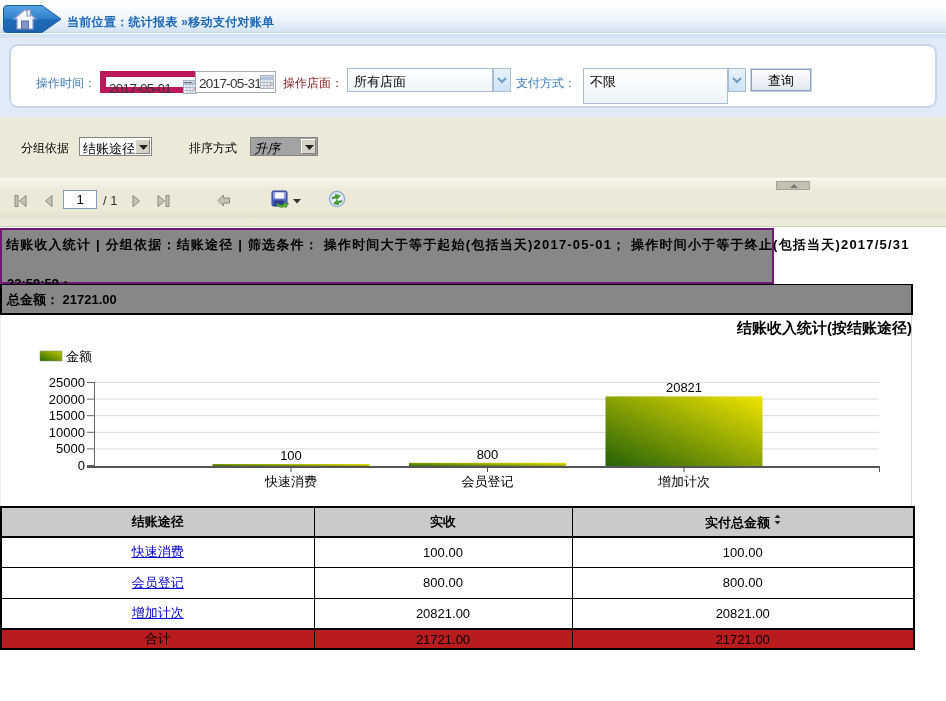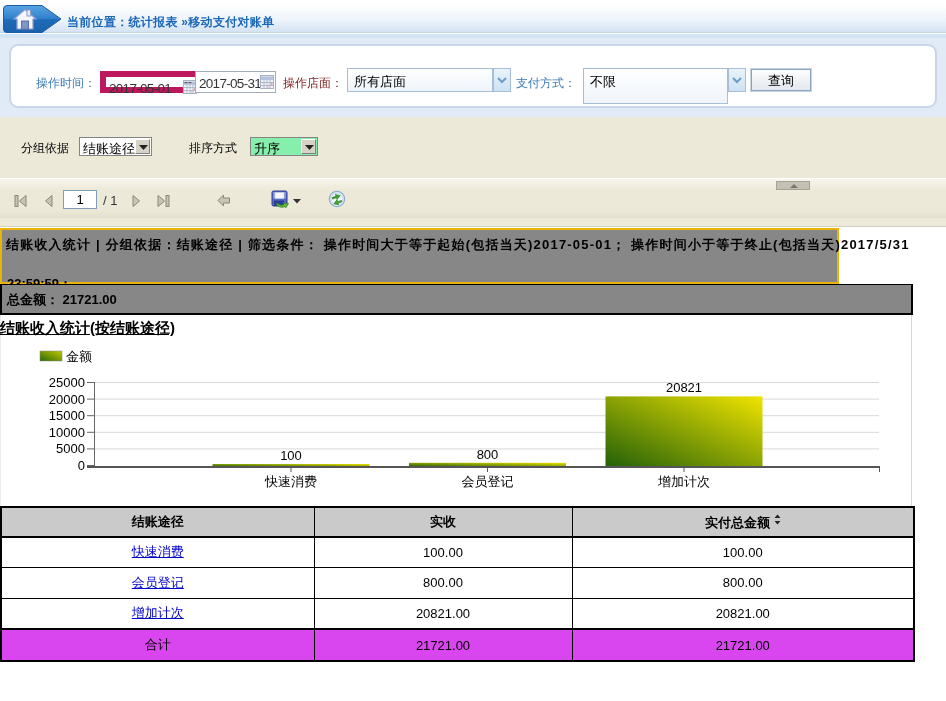--- a/index.html
+++ b/index.html
@@ -103,21 +103,21 @@
 <div class="abs" style="left:79px;top:137px;width:73px;height:19px;border:1px solid #848484;background:#fff;">
   <span style="position:absolute;left:3px;top:2px;font-size:13px;">结账途径</span>
   <span style="position:absolute;right:1px;top:1px;width:15px;height:15px;background:#d6d2c6;
     border-top:1px solid #fff;border-left:1px solid #fff;border-right:1px solid #808080;border-bottom:1px solid #808080;">
     <svg width="9" height="5" viewBox="0 0 9 5" style="position:absolute;left:3px;top:5px;">
         <path d="M0,0 L9,0 L4.5,5 Z" fill="#222"></path>
       </svg>
   </span>
 </div>
 <div class="abs" style="left:189px;top:140px;font-size:12px;color:#000;">排序方式</div>
-<div class="abs" style="left:250px;top:137px;width:68px;height:19px;border:1px solid #848484;background:#86efac;">
+<div class="abs" style="left:250px;top:137px;width:68px;height:19px;border:1px solid #848484;background:#a3a3a3;font-style:italic;">
   <span style="position:absolute;left:3px;top:2px;font-size:13px;">升序</span>
   <span style="position:absolute;right:1px;top:1px;width:15px;height:15px;background:#d6d2c6;
     border-top:1px solid #fff;border-left:1px solid #fff;border-right:1px solid #808080;border-bottom:1px solid #808080;">
     <svg width="9" height="5" viewBox="0 0 9 5" style="position:absolute;left:3px;top:5px;">
         <path d="M0,0 L9,0 L4.5,5 Z" fill="#222"></path>
       </svg>
   </span>
 </div>
 
 <div class="abs" style="left:0;top:178px;width:946px;height:40px;
@@ -161,33 +161,33 @@
     <path d="M13.8,11.6 L9.8,11.6 L9.8,9.6 L5.6,12.3 L9.8,14.8 L9.8,13 L13.8,13 Z" transform="rotate(-18 10 12)"></path>
   </g>
 </svg>
 
 <div class="abs" style="left:776px;top:181px;width:34px;height:9px;background:#c4c1b4;border:1px solid #a5a295;">
   <svg width="8" height="4" viewBox="0 0 8 4" style="position:absolute;left:13px;top:2px;">
       <path d="M0,4 L8,4 L4,0 Z" fill="#7a786c"></path>
     </svg>
 </div>
 
-<div class="abs" style="left:0;top:228px;width:839px;height:56px;background:#878787;border:2px solid #eab308;
+<div class="abs" style="left:0;top:228px;width:774px;height:56px;background:#878787;border:2px solid #701a75;
   font-size:13px;font-weight:bold;color:#000;">
   <div style="position:absolute;left:4px;top:6px;width:910px;letter-spacing:1.2px;">结账收入统计 | 分组依据：结账途径 | 筛选条件： 操作时间大于等于起始(包括当天)2017-05-01；  操作时间小于等于终止(包括当天)2017/5/31</div>
   <div style="position:absolute;left:5px;top:33px;margin-top:12px;">23:59:59；</div>
 </div>
 <div class="abs" style="left:0;top:284px;width:913px;height:31px;background:#878787;border:2px solid #000;border-top:1px solid #000;
   font-size:13px;font-weight:bold;color:#000;">
   <div style="position:absolute;left:5px;top:6px;">总金额： 21721.00</div>
 </div>
 
 <div class="abs" style="left:0;top:315px;width:912px;height:191px;background:#fff;
   border-right:1px solid #d7d7d7;border-left:1px solid #ededed;"></div>
-<div class="abs" style="left:0;top:319px;width:912px;text-align:left;font-size:15px;font-weight:bold;text-decoration:underline;">结账收入统计(按结账途径)</div>
+<div class="abs" style="left:0;top:319px;width:912px;text-align:right;font-size:15px;font-weight:bold;">结账收入统计(按结账途径)</div>
 <svg class="abs" style="left:0;top:340px;" width="912" height="166" viewBox="0 0 912 166">
   <defs>
     <linearGradient id="barg" x1="0" y1="1" x2="1" y2="0">
       <stop offset="0" stop-color="#236008"></stop>
       <stop offset="1" stop-color="#f0e400"></stop>
     </linearGradient>
     <linearGradient id="legg" x1="0" y1="1" x2="1" y2="0">
       <stop offset="0" stop-color="#2a6808"></stop>
       <stop offset="1" stop-color="#c2c800"></stop>
     </linearGradient>
@@ -274,19 +274,19 @@
   <tr style="height:31px;">
     <td style="border:1px solid #000;border-left:2px solid #000;text-align:center;"><a style="color:#0000cc;text-decoration:underline;">会员登记</a></td>
     <td style="border:1px solid #000;text-align:center;">800.00</td>
     <td style="border:1px solid #000;border-right:2px solid #000;text-align:center;">800.00</td>
   </tr>
   <tr style="height:31px;">
     <td style="border:1px solid #000;border-left:2px solid #000;text-align:center;"><a style="color:#0000cc;text-decoration:underline;">增加计次</a></td>
     <td style="border:1px solid #000;text-align:center;">20821.00</td>
     <td style="border:1px solid #000;border-right:2px solid #000;text-align:center;">20821.00</td>
   </tr>
-  <tr style="height:32px;background:#d946ef;">
+  <tr style="height:20px;background:#b91c1c;">
     <td style="border:2px solid #000;border-right:1px solid #000;text-align:center;">合计</td>
     <td style="border:2px solid #000;border-left:1px solid #000;border-right:1px solid #000;text-align:center;">21721.00</td>
     <td style="border:2px solid #000;border-left:1px solid #000;text-align:center;">21721.00</td>
   </tr>
 </tbody>
   </table>
 
 </body></html>

